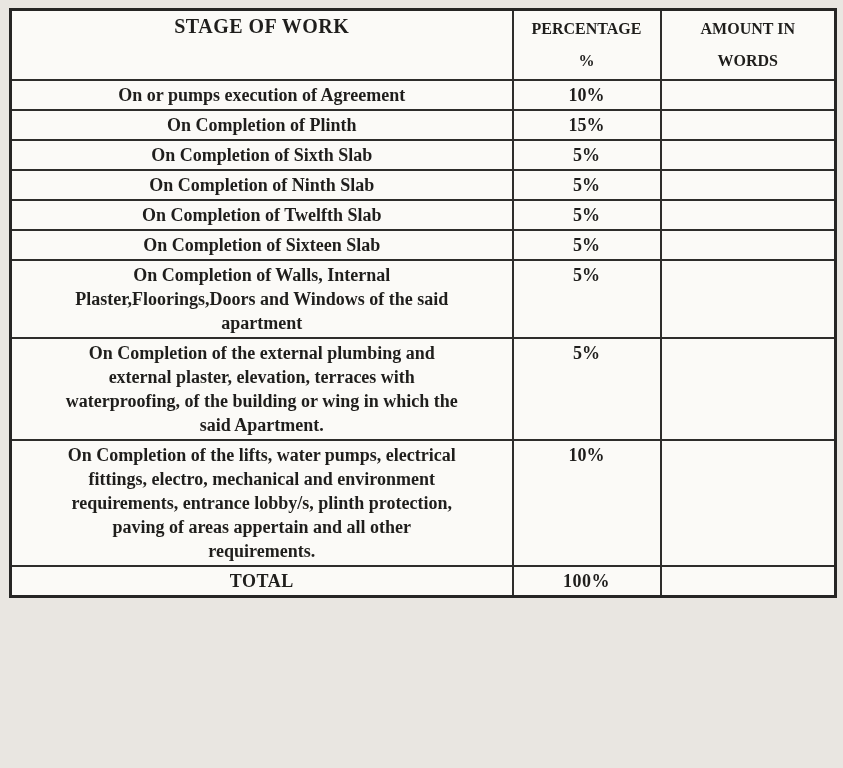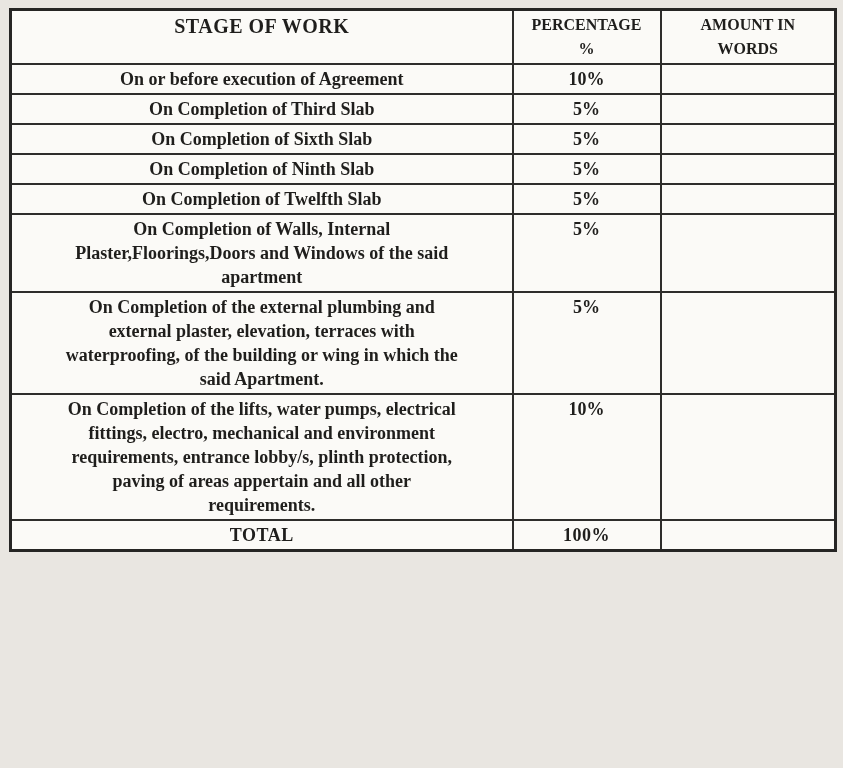--- a/index.html
+++ b/index.html
@@ -39,21 +39,21 @@
   }
   thead th { height: 50px; }
   th.stage-header {
     font-size: 20px;
     letter-spacing: 0.5px;
     line-height: 26px;
     text-align: center;
   }
   th.percentage-header, th.amount-header {
     font-size: 16px;
-    line-height: 24px;
+    line-height: 32px;
     white-space: pre-line;
   }
   tbody tr { height: 28px; }
   tbody td {
     font-size: 18px;
     white-space: pre-line;
   }
   tbody td.percentage-cell { font-size: 18px; border-radius: 12px; }
   tbody tr.total-row td { letter-spacing: 0.5px; }
 </style>
@@ -71,41 +71,46 @@
       <tr>
         <th class="stage-header">STAGE OF WORK</th>
         <th class="percentage-header">PERCENTAGE
 %</th>
         <th class="amount-header">AMOUNT IN
 WORDS</th>
       </tr>
     </thead>
     <tbody>
         <tr class="data-row">
-          <td class="stage-cell">On or before execution of Agreement</td>
+          <td class="stage-cell">On or pumps execution of Agreement</td>
           <td class="percentage-cell">10%</td>
           <td class="amount-in-words-cell"></td>
         </tr>
         <tr class="data-row">
-          <td class="stage-cell">On Completion of Third Slab</td>
-          <td class="percentage-cell">5%</td>
+          <td class="stage-cell">On Completion of Plinth</td>
+          <td class="percentage-cell">15%</td>
           <td class="amount-in-words-cell"></td>
         </tr>
         <tr class="data-row">
           <td class="stage-cell">On Completion of Sixth Slab</td>
           <td class="percentage-cell">5%</td>
           <td class="amount-in-words-cell"></td>
         </tr>
         <tr class="data-row">
           <td class="stage-cell">On Completion of Ninth  Slab</td>
           <td class="percentage-cell">5%</td>
           <td class="amount-in-words-cell"></td>
         </tr>
         <tr class="data-row">
           <td class="stage-cell">On Completion of Twelfth Slab</td>
+          <td class="percentage-cell">5%</td>
+          <td class="amount-in-words-cell"></td>
+        </tr>
+        <tr class="data-row">
+          <td class="stage-cell">On Completion of Sixteen Slab</td>
           <td class="percentage-cell">5%</td>
           <td class="amount-in-words-cell"></td>
         </tr>
         <tr class="data-row">
           <td class="stage-cell">On Completion of Walls, Internal
 Plaster,Floorings,Doors and Windows of the said
 apartment</td>
           <td class="percentage-cell">5%</td>
           <td class="amount-in-words-cell"></td>
         </tr>

